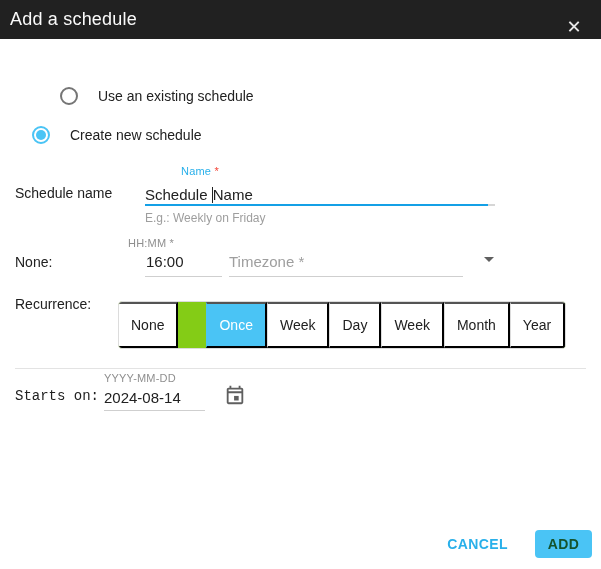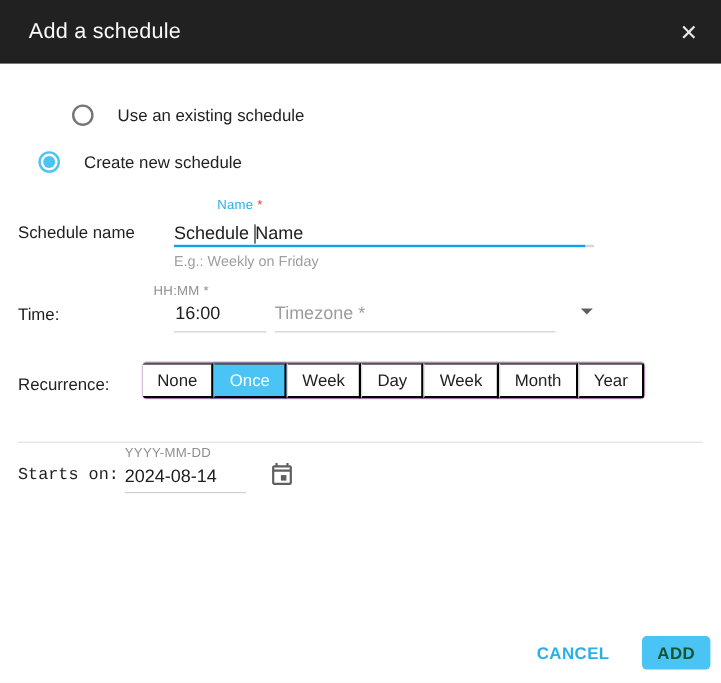--- a/index.html
+++ b/index.html
@@ -7,24 +7,24 @@
   body { font-family: "Liberation Sans", sans-serif; color: #212121; }
   .dialog {
     position: relative;
     width: 601px; height: 569px;
     background: #fff;
     overflow: hidden;
     box-shadow: 0 0 0 1px rgba(0,0,0,0.06);
   }
   
   .header {
-    position: absolute; top: 0; left: 0; right: 0; height: 53px;
+    position: absolute; top: 0; left: 0; right: 0; height: 39px;
     background: #212121;
     display: flex; align-items: center;
-    padding: 0 24px;
+    padding: 0 10px;
   }
   .header-title { color: #fafafa; font-size: 18px; font-weight: 400; letter-spacing: .2px; }
   .close-btn {
     position: absolute; right: 14px; top: 14px;
     width: 26px; height: 26px;
     display: flex; align-items: center; justify-content: center;
     color: #e8e8e8; font-size: 18px; cursor: pointer; line-height: 1;
   }
   
   .radio-row { position: absolute; left: 32px; display: flex; align-items: center; cursor: pointer; }
@@ -51,32 +51,32 @@
   .helper { position: absolute; font-size: 12px; color: #9e9e9e; }
   .cursor { display: inline-block; width: 1px; height: 16px; background: #212121; vertical-align: text-bottom; }
   .chevron {
     position: absolute; width: 0; height: 0; cursor: pointer;
     border-left: 5px solid transparent; border-right: 5px solid transparent;
     border-top: 5px solid #5f5f5f;
   }
   
   .segmented {
     position: absolute; left: 118px; top: 301px;
-    display: flex; align-items: stretch; height: 32px;
+    display: flex; align-items: stretch; height: 48px;
     border: 1px solid #dcdcdc; border-radius: 4px; overflow: hidden;
-    background: #a21caf;
+    background: #84cc16;
   }
   .seg-btn {
     display: flex; align-items: center; justify-content: center;
     padding: 0 12px; font-size: 14px; color: #212121;
     border-left: 1px solid #dcdcdc; cursor: pointer; background: #fff;
     font-family: "Liberation Sans", sans-serif;
   }
   .seg-btn:first-child { border-left: none; }
-  .seg-btn.selected { background: var(--accent-fill); color: #fff; border-left-color: var(--accent-fill); }
+  .seg-btn.selected { background: var(--accent-fill); color: #fff; border-left-color: var(--accent-fill); margin-left: 28px; }
   .divider { position: absolute; left: 15px; right: 15px; top: 368px; border-top: 1px solid #e3e3e3; }
   
   .footer-cancel {
     position: absolute; right: 93px; top: 536px;
     font-size: 14px; font-weight: bold; letter-spacing: .4px;
     color: var(--accent-text); cursor: pointer; background: none; border: none;
     font-family: "Liberation Sans", sans-serif;
   }
   .footer-add {
     position: absolute; right: 9px; top: 530px;
@@ -109,29 +109,29 @@
     <span class="radio-label">Create new schedule</span>
   </div>
 
   <div class="row-label" style="top:185px;">Schedule name</div>
   <div class="field-label" style="left:145px; top:165px;margin-left:36px;"><span class="accent-label">Name</span> <span class="required">*</span></div>
   <div class="field-value" style="left:145px; top:186px;"><span>Schedule </span><span class="cursor"></span><span>Name</span></div>
   <div class="underline-blue" style="left:145px; top:204px; width:343px;"></div>
   <div class="underline-tail" style="left:488px; top:204px; width:7px;"></div>
   <div class="helper" style="left:145px; top:211px;">E.g.: Weekly on Friday</div>
 
-  <div class="row-label" style="top:254px;">Time:</div>
+  <div class="row-label" style="top:254px;">None:</div>
   <div class="field-label" style="left:128px; top:237px;">HH:MM *</div>
   <div class="field-value" style="left:146px; top:253px;">16:00</div>
   <div class="underline" style="left:145px; top:276px; width:77px;"></div>
   <div class="field-value" style="left:229px; top:253px; color:#9e9e9e;">Timezone *</div>
   <div class="underline" style="left:229px; top:276px; width:234px;"></div>
   <div class="chevron" style="left:484px; top:257px;"></div>
 
-  <div class="row-label" style="top:312px;">Recurrence:</div>
+  <div class="row-label" style="top:296px;">Recurrence:</div>
   <div class="segmented">
     <button class="seg-btn">None</button>
     <button class="seg-btn selected">Once</button>
     <button class="seg-btn">Week</button>
     <button class="seg-btn">Day</button>
     <button class="seg-btn">Week</button>
     <button class="seg-btn">Month</button>
     <button class="seg-btn">Year</button>
   </div>
 

